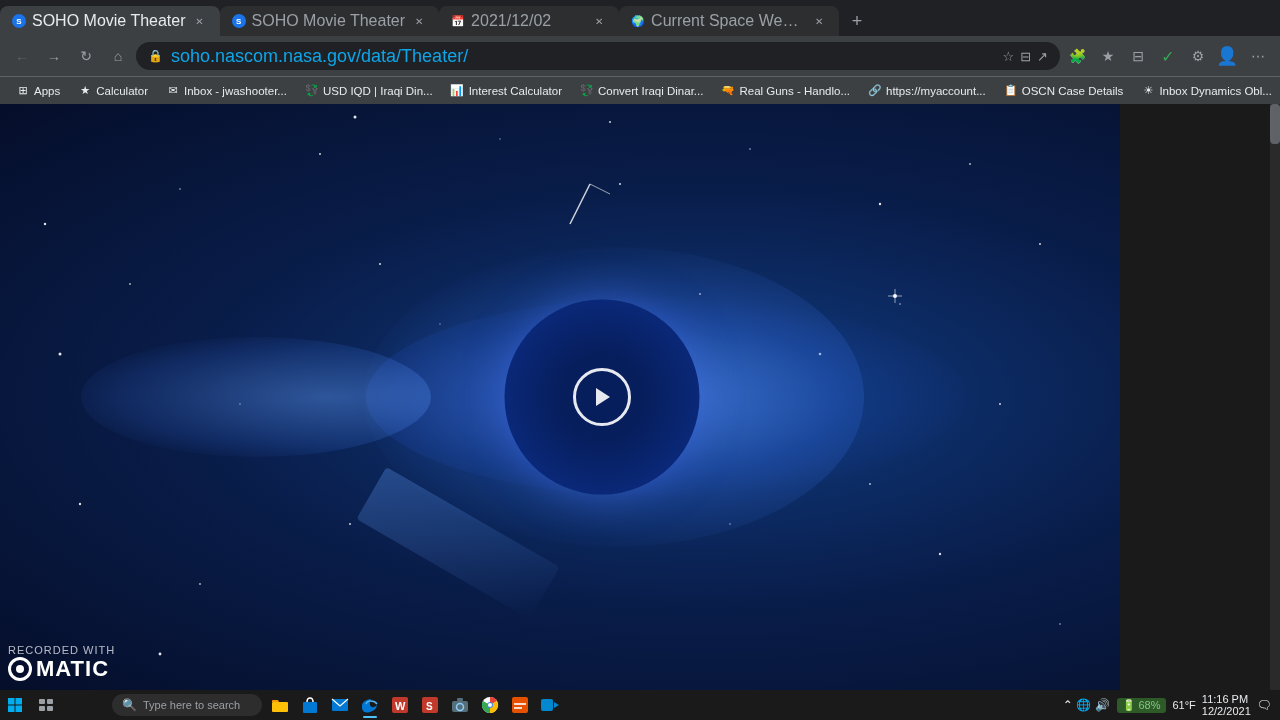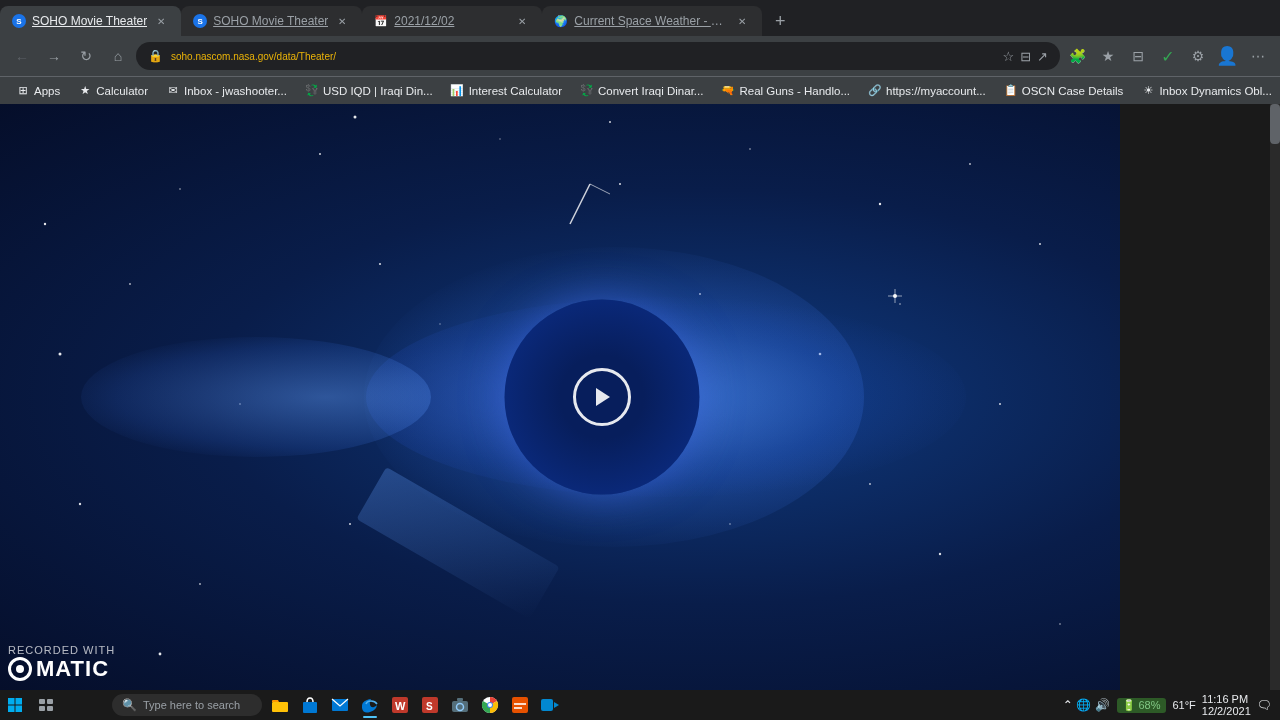--- a/index.html
+++ b/index.html
@@ -4,30 +4,30 @@
   <style>
     * { margin: 0; padding: 0; box-sizing: border-box; }
     body { width: 1280px; height: 720px; overflow: hidden; font-family: 'Segoe UI', Arial, sans-serif; background: #202124; }
 
     
     .tab-bar { display: flex; align-items: flex-end; background: #202124; padding: 6px 0 0 0; height: 36px; }
     .tab { display: flex; align-items: center; height: 30px; padding: 0 12px; border-radius: 8px 8px 0 0; font-size: 12px; color: #e8eaed; cursor: pointer; max-width: 220px; min-width: 180px; position: relative; gap: 6px; }
     .tab.active { background: #3c4043; color: #e8eaed; }
     .tab.inactive { background: #2d2e30; color: #9aa0a6; }
     .tab-favicon { width: 14px; height: 14px; flex-shrink: 0; display: flex; align-items: center; justify-content: center; }
-    .tab-title { flex: 1; overflow: hidden; text-overflow: ellipsis; white-space: nowrap; font-size: 12px; text-decoration: underline; }
+    .tab-title { flex: 1; overflow: hidden; text-overflow: ellipsis; white-space: nowrap; font-size: 16px; }
     .tab-close { width: 16px; height: 16px; border-radius: 50%; display: flex; align-items: center; justify-content: center; font-size: 10px; flex-shrink: 0; color: #9aa0a6; }
     .new-tab-btn { width: 28px; height: 28px; border-radius: 50%; display: flex; align-items: center; justify-content: center; color: #9aa0a6; font-size: 18px; cursor: pointer; margin: 0 4px; align-self: center; }
 
     
     .address-bar-row { display: flex; align-items: center; background: #3c4043; height: 40px; padding: 0 8px; gap: 4px; }
     .nav-btn { width: 28px; height: 28px; border-radius: 50%; display: flex; align-items: center; justify-content: center; color: #9aa0a6; font-size: 14px; cursor: pointer; }
     .nav-btn.disabled { color: #5f6368; cursor: default; }
     .address-bar { flex: 1; height: 28px; background: #202124; border-radius: 14px; display: flex; align-items: center; padding: 0 12px; gap: 8px; font-size: 13px; color: #e8eaed; }
-    .address-text { flex: 1; font-size: 10px; color: #eab308; }
+    .address-text { flex: 1; font-size: 18px; color: #0ea5e9; }
     .address-icons { display: flex; align-items: center; gap: 6px; color: #9aa0a6; font-size: 13px; }
     .toolbar-icons { display: flex; align-items: center; gap: 2px; }
     .toolbar-icon-btn { width: 28px; height: 28px; border-radius: 50%; display: flex; align-items: center; justify-content: center; color: #9aa0a6; font-size: 14px; cursor: pointer; }
 
     
     .bookmarks-bar { background: #3c4043; height: 28px; display: flex; align-items: center; padding: 0 8px; gap: 2px; border-top: 1px solid #5f6368; }
     .bookmark-item { display: flex; align-items: center; gap: 4px; padding: 2px 8px; border-radius: 4px; font-size: 11.5px; color: #e8eaed; cursor: pointer; white-space: nowrap; }
     .bookmark-favicon { font-size: 11px; width: 14px; text-align: center; }
 
     

